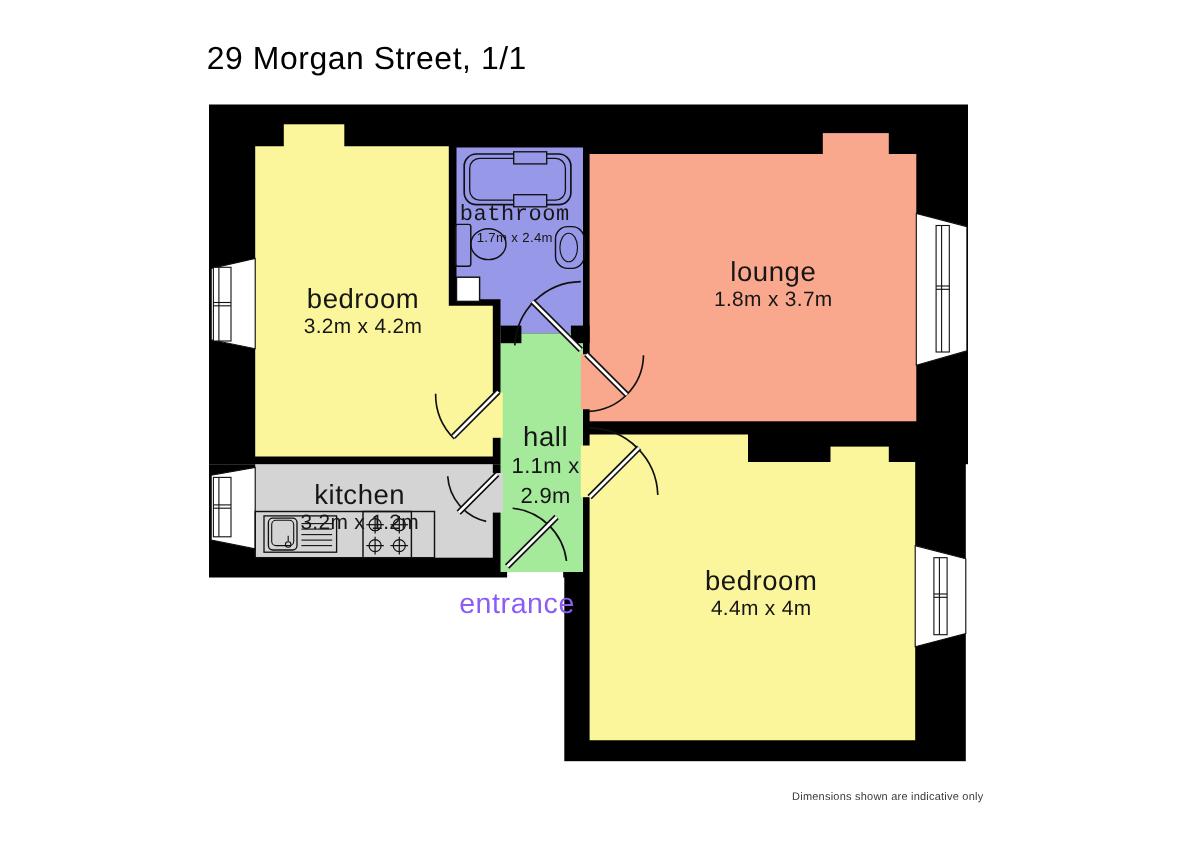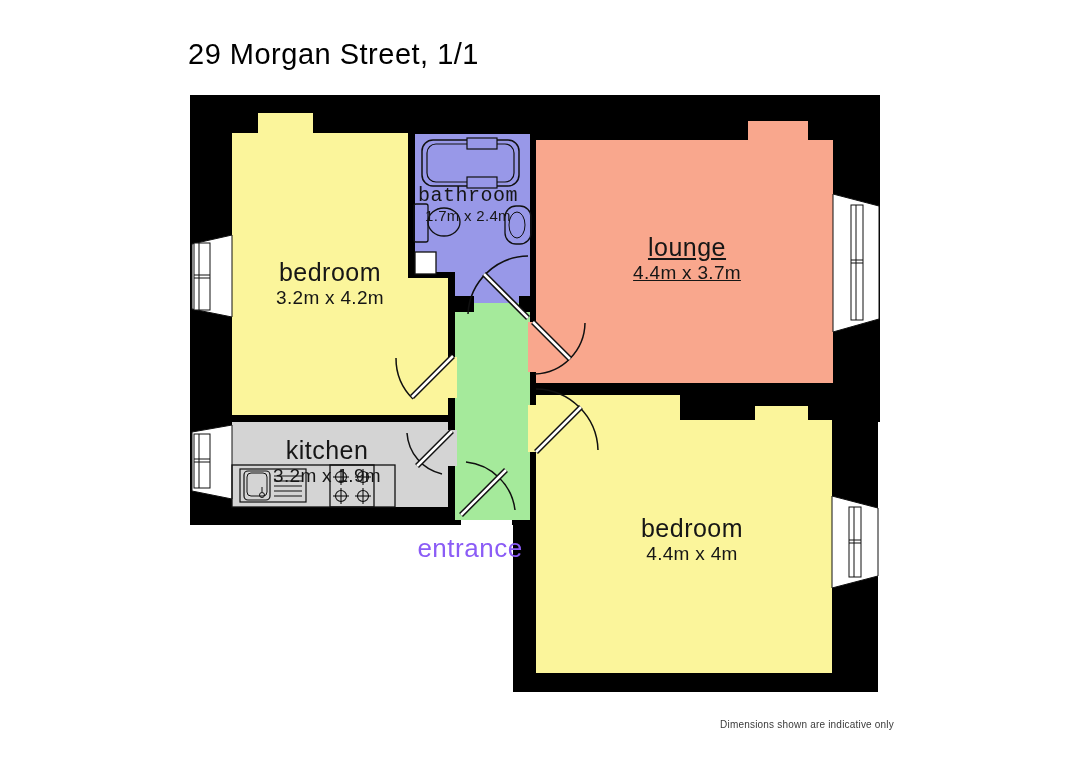--- a/index.html
+++ b/index.html
@@ -12,21 +12,21 @@
     position:absolute; left:188px; top:38px; font-size:29px; color:#000;
     letter-spacing:0.5px;
   }
   .room-label {
     position:absolute; transform:translateX(-50%); text-align:center;
     color:#161616; white-space:nowrap; pointer-events:none;
   }
   .room-name { font-size:25px; line-height:28px; letter-spacing:0.5px; }
   .room-dims { font-size:19px; line-height:24px; letter-spacing:0.3px; }
   .label-bathroom .room-name { font-size:20px; line-height:20px;font-family:Liberation Mono, monospace; }
-  .label-bathroom .room-dims { font-size:15px; line-height:20px; }
+  .label-bathroom .room-dims { font-size:12px; line-height:20px; }
   .label-hall .room-dims { font-size:20px; line-height:27px; }
   .entrance-label {
     position:absolute; left:470px; top:533px; transform:translateX(-50%);
     font-size:26px; color:#8b5cf6; letter-spacing:0.5px;
   }
   .disclaimer {
     position:absolute; right:192px; top:719px; font-size:10px; color:#3a3a3a;
     letter-spacing:0.2px;
     text-align:center;
   }
@@ -187,29 +187,34 @@
   <div class="room-label" style="left:330px; top:258px;">
     <div class="room-name">bedroom</div>
     <div class="room-dims">3.2m x 4.2m</div>
   </div>
 
   <div class="room-label label-bathroom" style="left:468px; top:186px;">
     <div class="room-name">bathroom</div>
     <div class="room-dims">1.7m x 2.4m</div>
   </div>
 
-  <div class="room-label" style="left:687px; top:233px;text-decoration:underline;">
+  <div class="room-label" style="left:703px; top:233px;">
     <div class="room-name">lounge</div>
-    <div class="room-dims">4.4m x 3.7m</div>
-  </div>
-
+    <div class="room-dims">1.8m x 3.7m</div>
+  </div>
+
+  <div class="room-label label-hall" style="left:496px; top:383px;">
+    <div class="room-name">hall</div>
+    <div class="room-dims">1.1m x</div>
+    <div class="room-dims">2.9m</div>
+  </div>
 
   <div class="room-label" style="left:327px; top:436px;">
     <div class="room-name">kitchen</div>
-    <div class="room-dims">3.2m x 1.9m</div>
+    <div class="room-dims">3.2m x 1.2m</div>
   </div>
 
   <div class="room-label" style="left:692px; top:514px;">
     <div class="room-name">bedroom</div>
     <div class="room-dims">4.4m x 4m</div>
   </div>
 
   <div class="entrance-label">entrance</div>
 
   <div class="disclaimer">Dimensions shown are indicative only</div>

